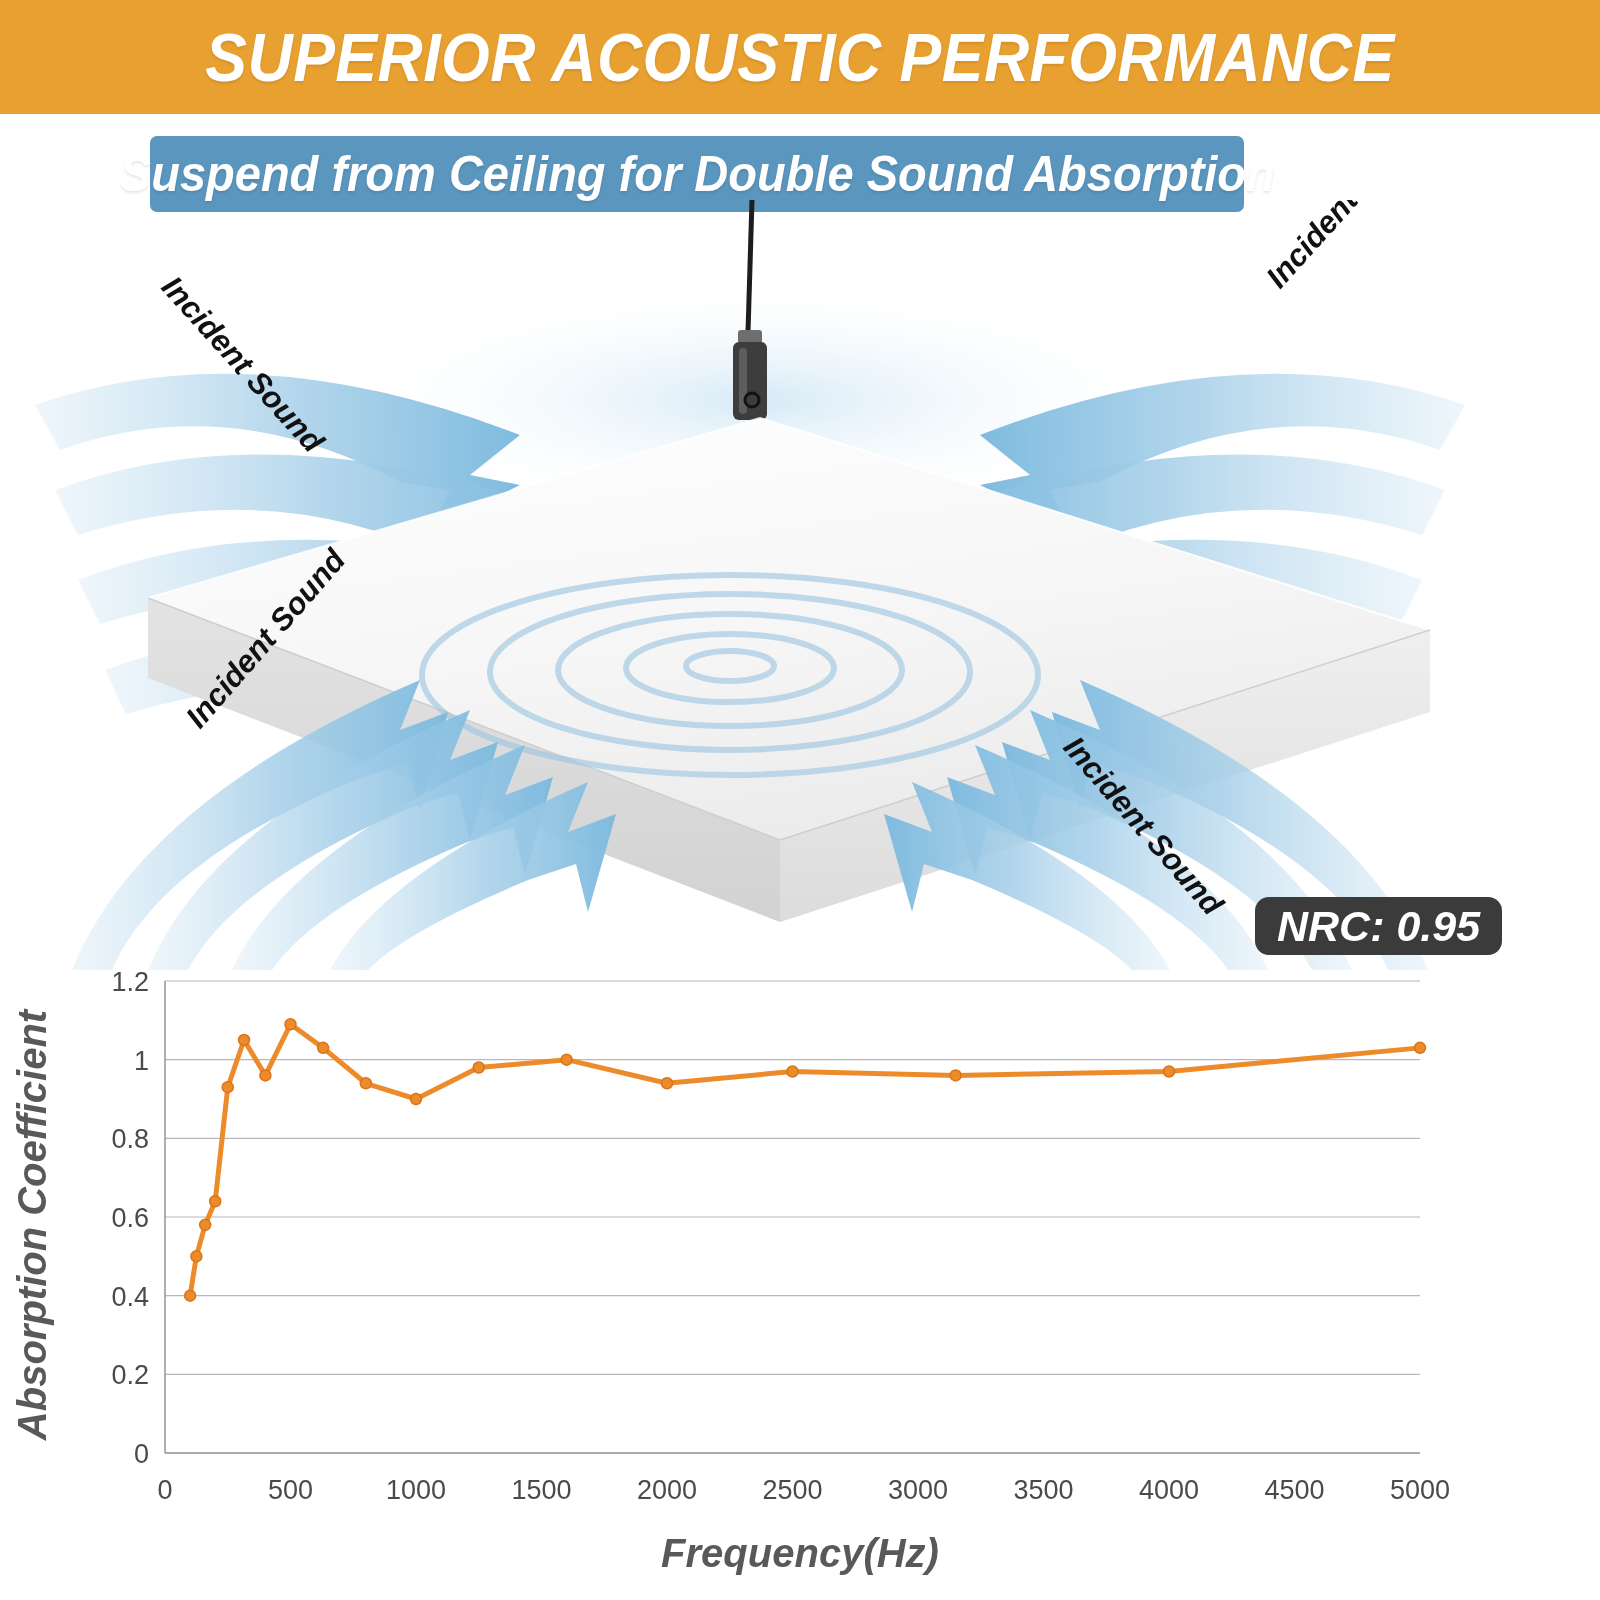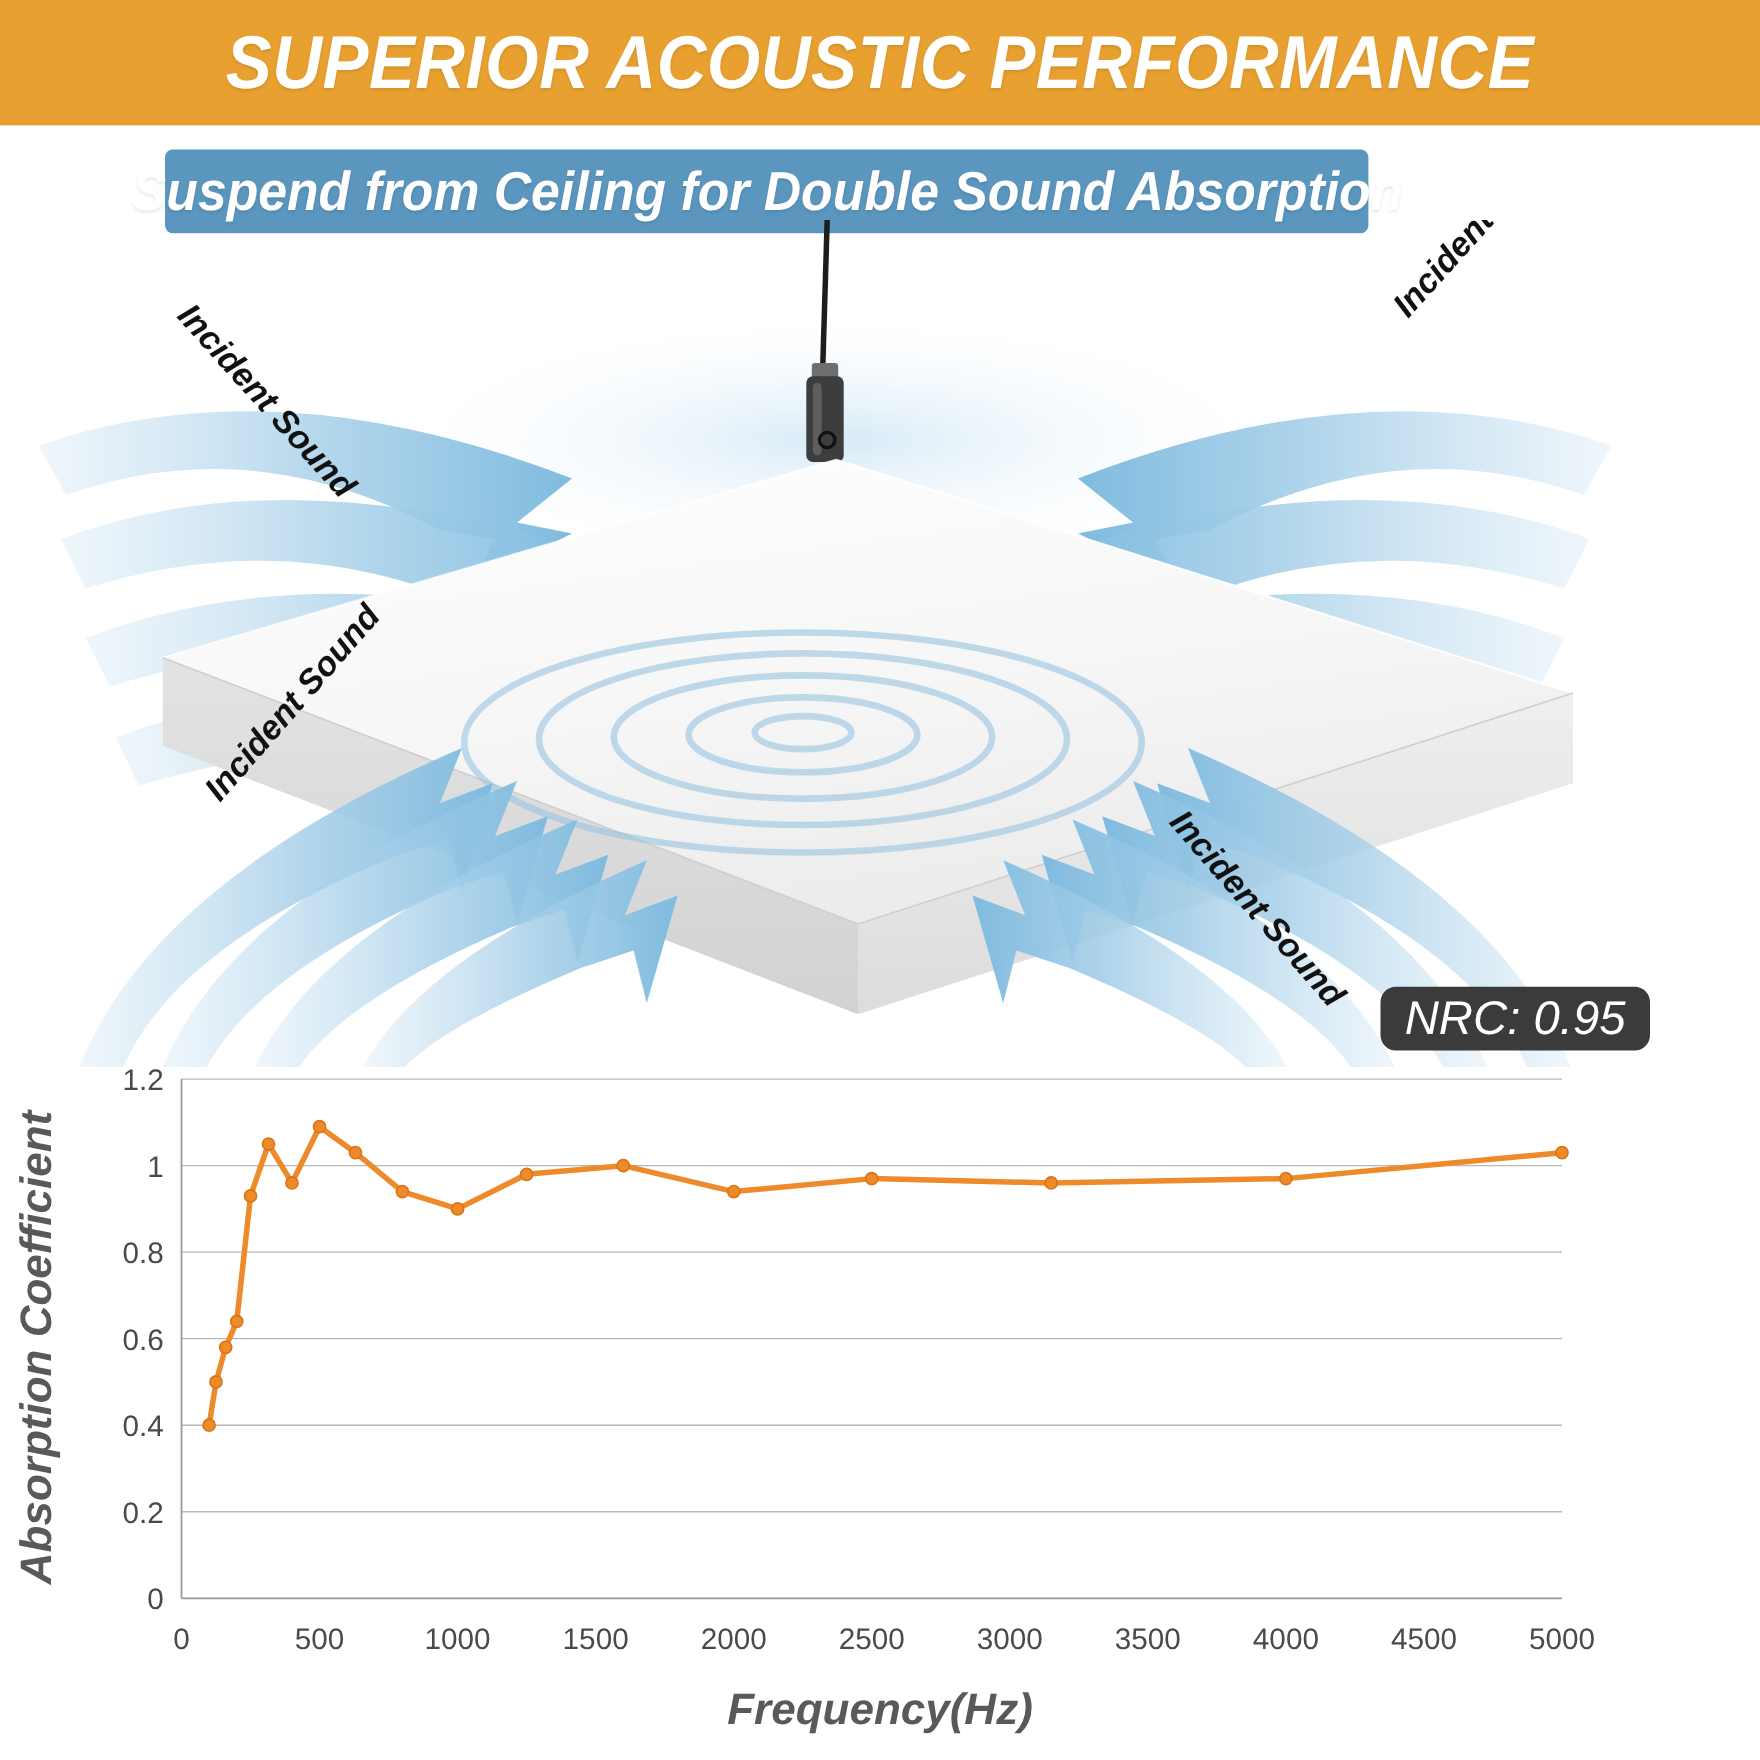--- a/index.html
+++ b/index.html
@@ -85,21 +85,21 @@
     background: #3b3b3b;
     border-radius: 14px;
     display: flex;
     align-items: center;
     justify-content: center;
     z-index: 30;
   }
   .nrc-badge span {
     color: #ffffff;
     font-family: "Liberation Sans", sans-serif;
-    font-weight: normal;
+    font-weight: bold;
     font-style: italic;
     font-size: 43px;
     white-space: nowrap;
     line-height: 1;
   }
 
   
   .chart-wrap {
     position: absolute;
     left: 0; top: 955px;

